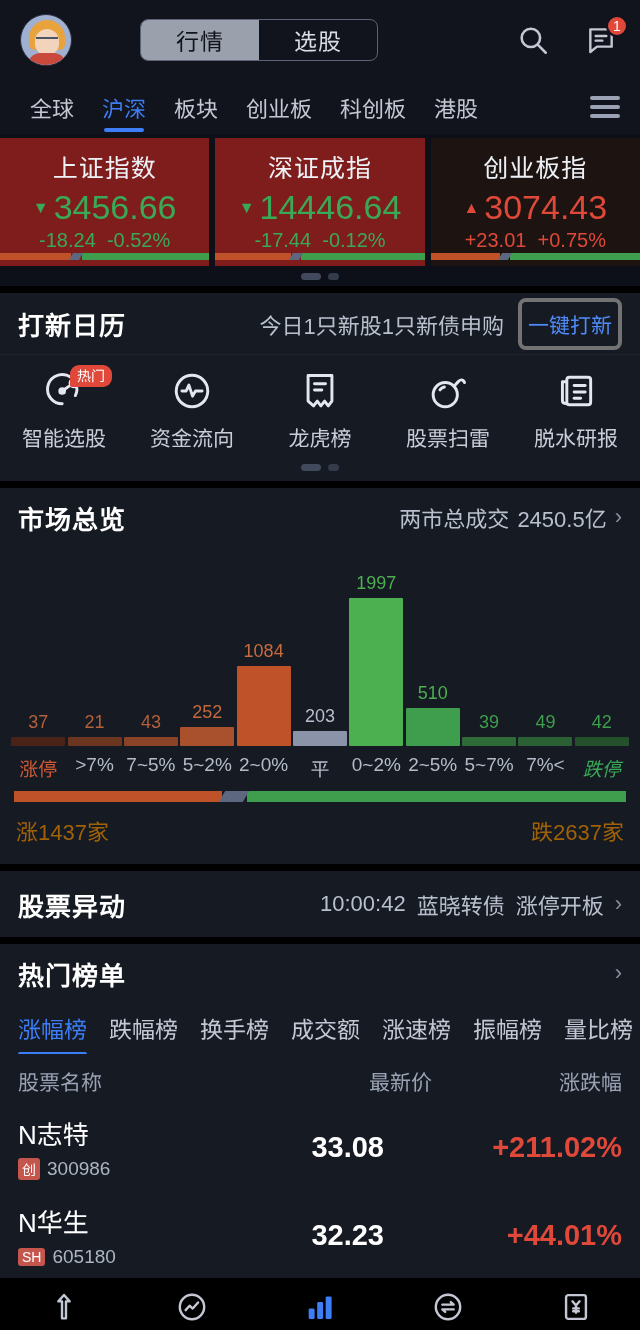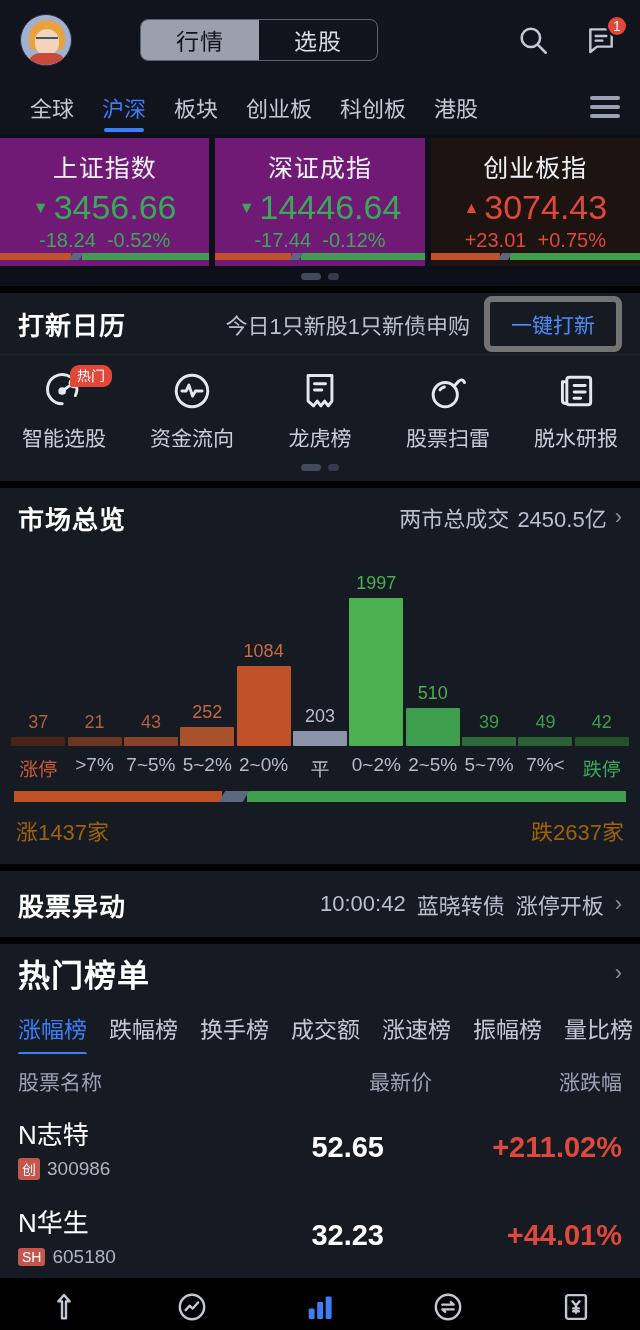--- a/index.html
+++ b/index.html
@@ -50,21 +50,21 @@
   .cat.active:after {
     content:""; position:absolute; left:50%; transform:translateX(-50%); bottom:-9px;
     width:40px; height:4px; border-radius:2px; background:#3d7df6;
   }
   .hamb { margin-left:auto; width:34px; display:flex; flex-direction:column; gap:5px; padding-right:4px; }
   .hamb i { display:block; height:4px; background:#9aa2b3; border-radius:2px; }
 
   
   .cards { display:flex; gap:6px; padding:4px 0 0 0; background:#0d1018; flex:0 0 auto; position:relative; }
   .card { flex:1; height:128px; position:relative; padding-top:10px; text-align:center; }
-  .card.green { background:#701a75; }
+  .card.green { background:#7f1d1d; }
   .card.red { background:#1d1412; }
   .card .nm { font-size:25px; color:#eef1f6; letter-spacing:1px; }
   .card .val { font-size:34px; margin-top:4px; display:flex; align-items:center; justify-content:center; gap:5px; }
   .card .chg { font-size:20px; margin-top:2px; }
   .up { color:#e0483a; } .down { color:#3aa957; }
   .arrow { font-size:16px; line-height:1; }
   .ratiobar { position:absolute; left:0; right:0; bottom:6px; height:7px; display:flex; }
   .ratiobar .r1 { background:#c0522a; }
   .ratiobar .r2 { background:#5d6880; transform:skewX(-30deg); }
   .ratiobar .r3 { background:#3f9e4d; }
@@ -72,22 +72,22 @@
   .dot { width:20px; height:7px; border-radius:4px; background:#414a5c; }
   .dot.sm { width:11px; background:#343c4c; }
 
   .gap { height:7px; background:#000; flex:0 0 7px; }
 
   
   .panel { background:#151a23; }
   .ipo { height:62px; display:flex; align-items:center; padding:0 18px; border-bottom:1px solid #1d2330; }
   .ipo .ttl { font-size:26px; font-weight:bold; color:#fff; letter-spacing:1px; }
   .ipo .sub { margin-left:auto; font-size:22px; color:#b9c0cd; }
-  .ipo .btn { margin-left:14px; border:6px solid #737373; color:#4f8bf8; font-size:21px;
-              border-radius:8px; padding:7px 21px; }
+  .ipo .btn { margin-left:14px; border:4px solid #737373; color:#4f8bf8; font-size:21px;
+              border-radius:8px; padding:7px 6px; }
 
   
   .quick { display:flex; padding:14px 0 4px; }
   .qi { flex:1; display:flex; flex-direction:column; align-items:center; gap:9px; position:relative; }
   .qi .lbl { font-size:21px; color:#c8cdd9; }
   .qi .hot {
     position:absolute; top:-4px; left:calc(50% + 6px);
     background:#e0483a; color:#fff; font-size:14px; border-radius:9px 9px 9px 2px;
     padding:2px 7px; line-height:1.3;
   }
@@ -114,21 +114,21 @@
   .sumtxt { display:flex; padding:12px 2px 14px; font-size:22px; }
   .sumtxt .l { color:#a16207; } .sumtxt .r { margin-left:auto; color:#a16207; }
 
   
   .alert { height:66px; display:flex; align-items:center; padding:0 18px; }
   .alert .ttl { font-size:26px; font-weight:bold; color:#fff; letter-spacing:1px; }
   .alert .right { margin-left:auto; font-size:22px; color:#b9c0cd; display:flex; align-items:center; gap:11px; }
 
   
   .rank-head { height:58px; display:flex; align-items:center; padding:0 18px; }
-  .rank-head .ttl { font-size:32px; font-weight:bold; color:#fff; letter-spacing:1px; }
+  .rank-head .ttl { font-size:26px; font-weight:bold; color:#fff; letter-spacing:1px; }
   .rank-head .chev { margin-left:auto; }
   .rtabs { display:flex; gap:0; padding:0 18px; height:52px; align-items:center; overflow:hidden; }
   .rtab { font-size:23px; color:#c3c8d4; padding-right:22px; white-space:nowrap; position:relative; }
   .rtab.active { color:#3d7df6; }
   .rtab.active:after { content:""; position:absolute; left:0; right:22px; bottom:-11px; height:4px; background:#3d7df6; border-radius:2px; }
 
   .thead { display:flex; padding:12px 18px 6px; font-size:21px; color:#9aa2b3; }
   .thead .c1 { flex:1; } .thead .c2 { width:180px; text-align:right; } .thead .c3 { width:190px; text-align:right; }
   .srow { display:flex; align-items:center; padding:12px 18px 10px;gap:48px; }
   .srow .c1 { flex:1; }
@@ -371,21 +371,21 @@
         <span class="t" style="color: rgb(207, 90, 51);">涨停</span>
         <span class="t">&gt;7%</span>
         <span class="t">7~5%</span>
         <span class="t">5~2%</span>
         <span class="t">2~0%</span>
         <span class="t">平</span>
         <span class="t">0~2%</span>
         <span class="t">2~5%</span>
         <span class="t">5~7%</span>
         <span class="t">7%&lt;</span>
-        <span class="t" style="color: rgb(58, 169, 87);">跌停</span>
+        <span class="t" style="color: rgb(58, 169, 87); font-style: italic;">跌停</span>
       </div>
 
     <div class="summary">
       <div class="sumbar">
         <span class="s1" style="width:34%"></span>
           <span class="s2" style="width:4%"></span>
           <span class="s3" style="width:62%"></span>
       </div>
       <div class="sumtxt">
         <span class="l">涨1437家</span>
@@ -433,21 +433,21 @@
     </div>
 
     <div class="srow">
       <span class="c1">
         <span class="nm">N志特</span>
         <span class="code">
           <span class="tag">创</span>
           <span>300986</span>
         </span>
       </span>
-      <span class="c2">52.65</span>
+      <span class="c2">33.08</span>
       <span class="c3">+211.02%</span>
     </div>
 
     <div class="srow">
       <span class="c1">
         <span class="nm">N华生</span>
         <span class="code">
           <span class="tag">SH</span>
           <span>605180</span>
         </span>

